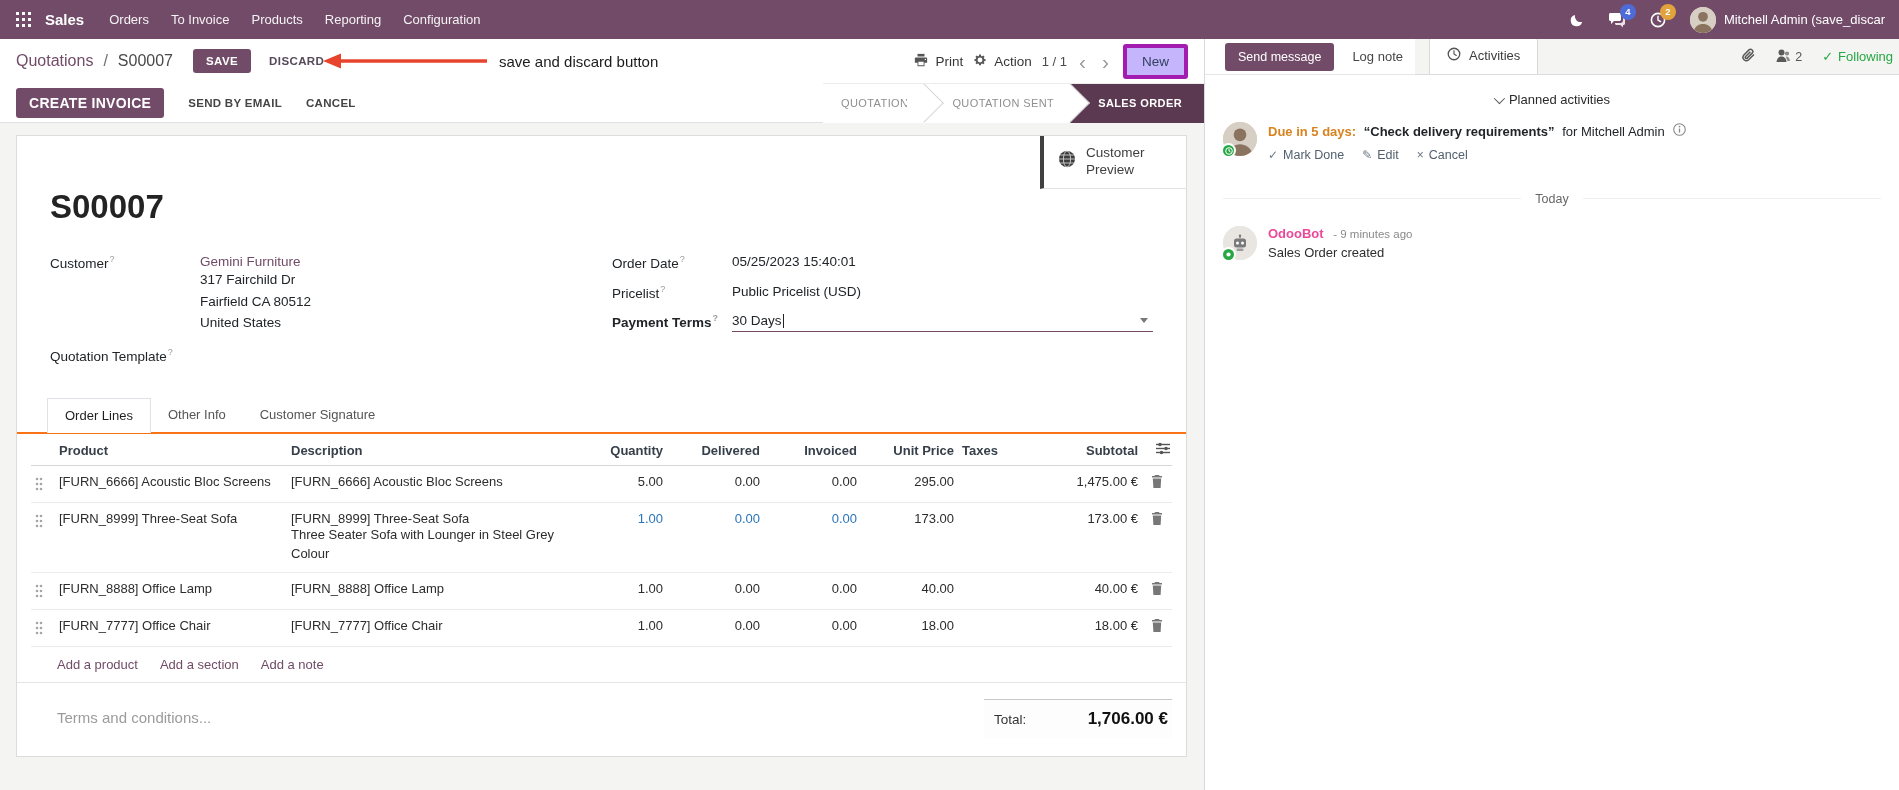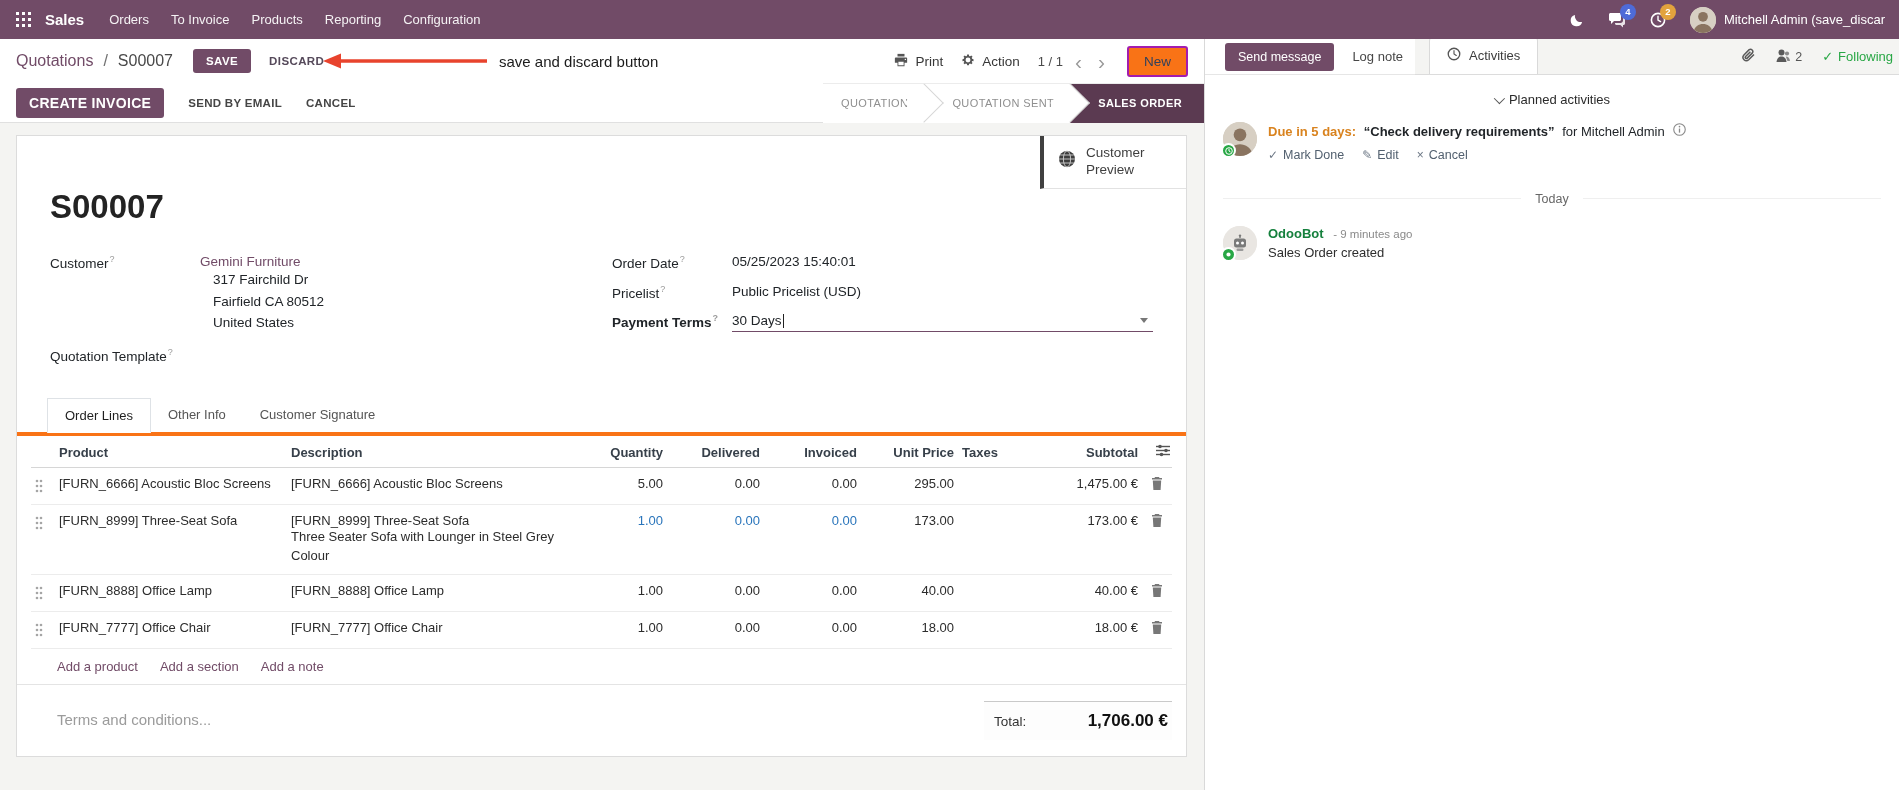--- a/index.html
+++ b/index.html
@@ -30,26 +30,26 @@
   
   .control-panel { height:44px; display:flex; align-items:center; justify-content:space-between; padding:0 16px; background:#fff; position:relative; }
   .cp-left { display:flex; align-items:center; gap:10px; font-size:16px; }
   .crumb-link { color:var(--link,#714B67); }
   .crumb-sep { color:#6f6f6f; }
   .crumb-cur { color:#494949; }
   .btn-save { background:var(--brand,#714B67); color:#fff; border-radius:3px; font-size:11.5px; font-weight:700; letter-spacing:.4px; padding:6px 13px; margin-left:10px; }
   .btn-discard { color:#55495a; font-size:11.5px; font-weight:600; letter-spacing:.4px; padding:6px 8px; }
   .annotation { position:absolute; left:323px; top:50%; transform:translateY(-50%); display:flex; align-items:center; gap:8px; pointer-events:none; z-index:5; }
   .annotation-text { font-size:15px; color:#1b1b1b; white-space:nowrap; }
-  .cp-right { display:flex; align-items:center; gap:18px; font-size:13.5px; color:#373737; }
+  .cp-right { display:flex; align-items:center; gap:10px; font-size:13.5px; color:#373737; }
   .tool-btn { display:flex; align-items:center; gap:7px; font-size:13.5px; color:#373737; }
   .pager { display:flex; align-items:center; gap:8px; }
   .pager-count { font-size:13px; color:#4a4a4a; }
   .pg-chev { font-size:21px; color:#9a9a9a; line-height:1; padding:0 4px; }
-  .btn-new { border:2px solid #a21caf; color:#33415c; background:#f97316; font-size:13.5px; padding:6px 15px; border-radius:3px; }
+  .btn-new { border:4px solid #a21caf; color:#33415c; background:#c4b5fd; font-size:13.5px; padding:6px 15px; border-radius:3px; }
 
   
   .status-bar { height:40px; background:#fff; border-bottom:1px solid #e0e0e0; display:flex; align-items:center; justify-content:space-between; padding-left:16px; }
   .sb-left { display:flex; align-items:center; gap:24px; }
   .btn-create { background:var(--brand,#714B67); color:#fff; font-size:14px; font-weight:700; letter-spacing:.3px; padding:7px 13px; border-radius:3px; }
   .sb-btn { font-size:11.5px; font-weight:600; letter-spacing:.3px; color:#454545; }
   .steps { display:flex; height:40px; align-items:stretch; border-top:1px solid #ececec; }
   .step { position:relative; display:flex; align-items:center; padding:0 16px 0 28px; font-size:11px; letter-spacing:.4px; color:#8f8f8f; background:#fff; font-weight:500; white-space:nowrap; }
   .step:first-child { padding-left:18px; }
   .step-arrow { position:absolute; right:-14px; top:50%; width:28px; height:28px; transform:translateY(-50%) rotate(45deg); background:#fff; border-top:1px solid #d6d6d6; border-right:1px solid #d6d6d6; z-index:2; }
@@ -65,28 +65,28 @@
   .fields { display:flex; padding:0 33px; font-size:13.5px; }
   .fcol-left { width:562px; flex-shrink:0; }
   .fcol-right { flex:1; }
   .frow { display:flex; margin-bottom:13px; }
   .flabel { width:150px; flex-shrink:0; color:#212529; }
   .fcol-right .flabel { width:120px; }
   .flabel.bold { font-weight:700; }
   .help { color:#9a9a9a; font-size:9px; vertical-align:super; margin-left:1px; }
   .fval { color:#212529; }
   .addr-link { color:var(--link,#714B67); }
-  .addr-line { line-height:1.6;margin-left:13px; }
+  .addr-line { line-height:1.6; }
   .frow.template { }
   .field-input { position:relative; flex:1; border-bottom:1px solid var(--brand,#714B67); padding-bottom:3px; display:flex; align-items:center; }
   .cursor { width:1px; height:14px; background:#222; margin-left:1px; }
   .caret-down { position:absolute; right:5px; top:5px; width:0; height:0; border-left:4px solid transparent; border-right:4px solid transparent; border-top:5px solid #777; }
 
   
-  .tabs { display:flex; margin-top:22px; padding-left:30px; border-bottom:4px solid #f97316; }
+  .tabs { display:flex; margin-top:22px; padding-left:30px; border-bottom:2px solid #f97316; }
   .tab { padding:9px 17px; font-size:13px; color:#555; }
   .tab.active { background:#fff; border:1px solid #dee2e6; border-bottom:1px solid #fff; margin-bottom:-1px; color:#1f1f1f; }
 
   
   .table-wrap { padding:0 14px; }
   table { border-collapse:collapse; width:100%; table-layout:fixed; }
   th { text-align:right; font-size:13px; font-weight:600; color:#37404a; padding:8px 4px 7px; border-bottom:1px solid #d6d6d6; white-space:nowrap; }
   th.l { text-align:left; }
   td { font-size:13px; color:#2c2c2c; padding:8px 4px; border-bottom:1px solid #ececec; vertical-align:top; overflow:hidden; white-space:nowrap; }
   td.num { text-align:right; }
@@ -124,21 +124,21 @@
   .line1 { font-size:13px; line-height:1.5; }
   .due { color:var(--dueOrange,#D9831F); font-weight:700; margin-right:4px; }
   .summary { font-weight:700; color:#212529; margin-right:4px; }
   .fortext { color:#212529; margin-right:5px; }
   .line2 { margin-top:6px; display:flex; gap:18px; }
   .act-btn { display:flex; align-items:center; gap:5px; font-size:12.5px; color:#52606f; }
   .glyph { color:#6b7684; font-size:12px; }
   .today-divider { display:flex; align-items:center; gap:14px; margin:30px 18px 20px; color:#666; font-size:12.5px; }
   .today-divider .line { flex:1; height:1px; background:#efefef; }
   .msg-head { font-size:13px; }
-  .author { font-weight:700; color:#15803d; }
+  .author { font-weight:700; color:#ec4899; }
   .time { font-size:11.5px; color:#8a8a8a; margin-left:6px; }
   .msg-body { margin-top:4px; font-size:13px; color:#2e2e2e; }
   .bot { background:#e9e6e2; display:flex; align-items:center; justify-content:center; }
 </style>
 </head>
 <body>
 
 <nav class="navbar">
   <div class="nav-left">
     <span class="apps-icon">

